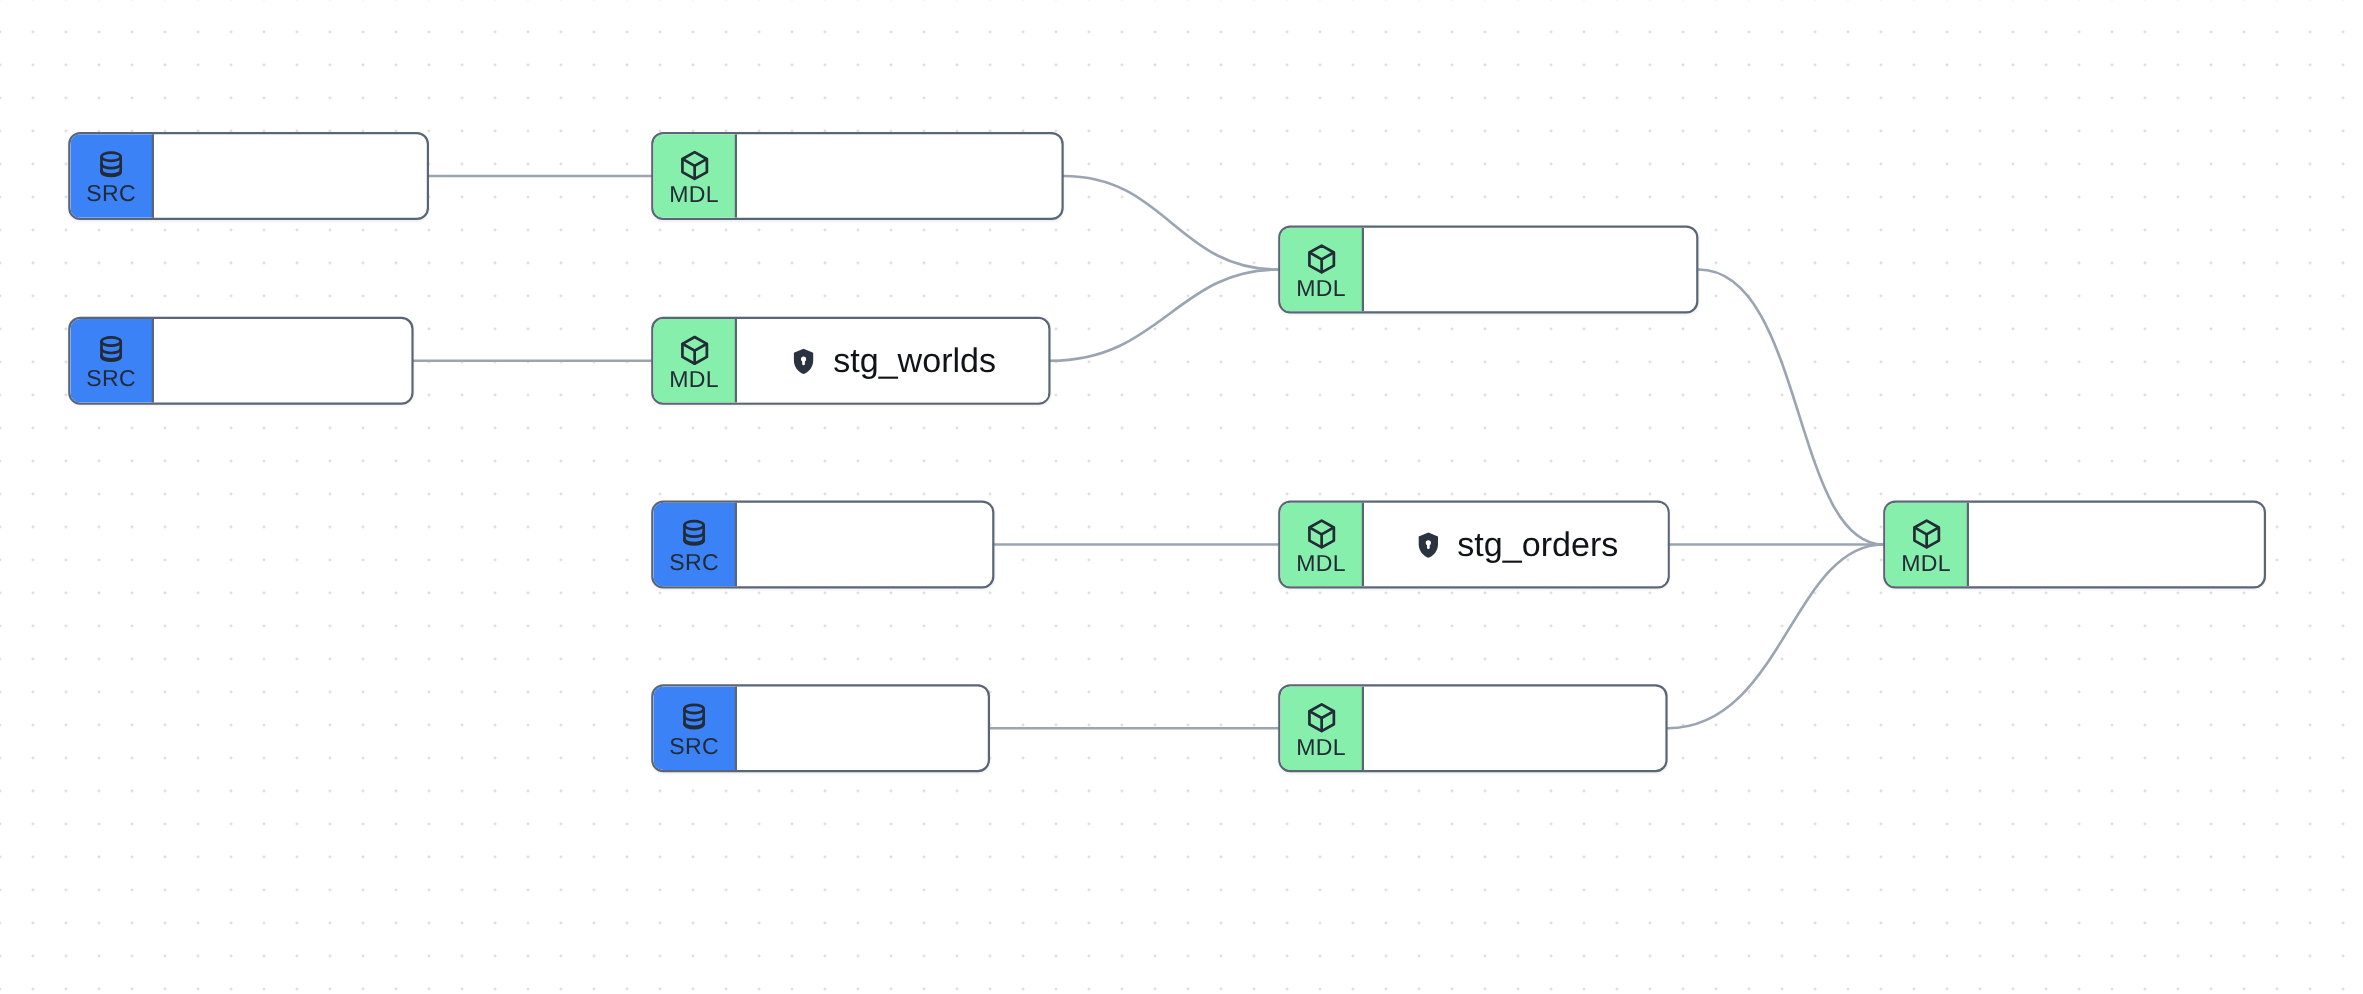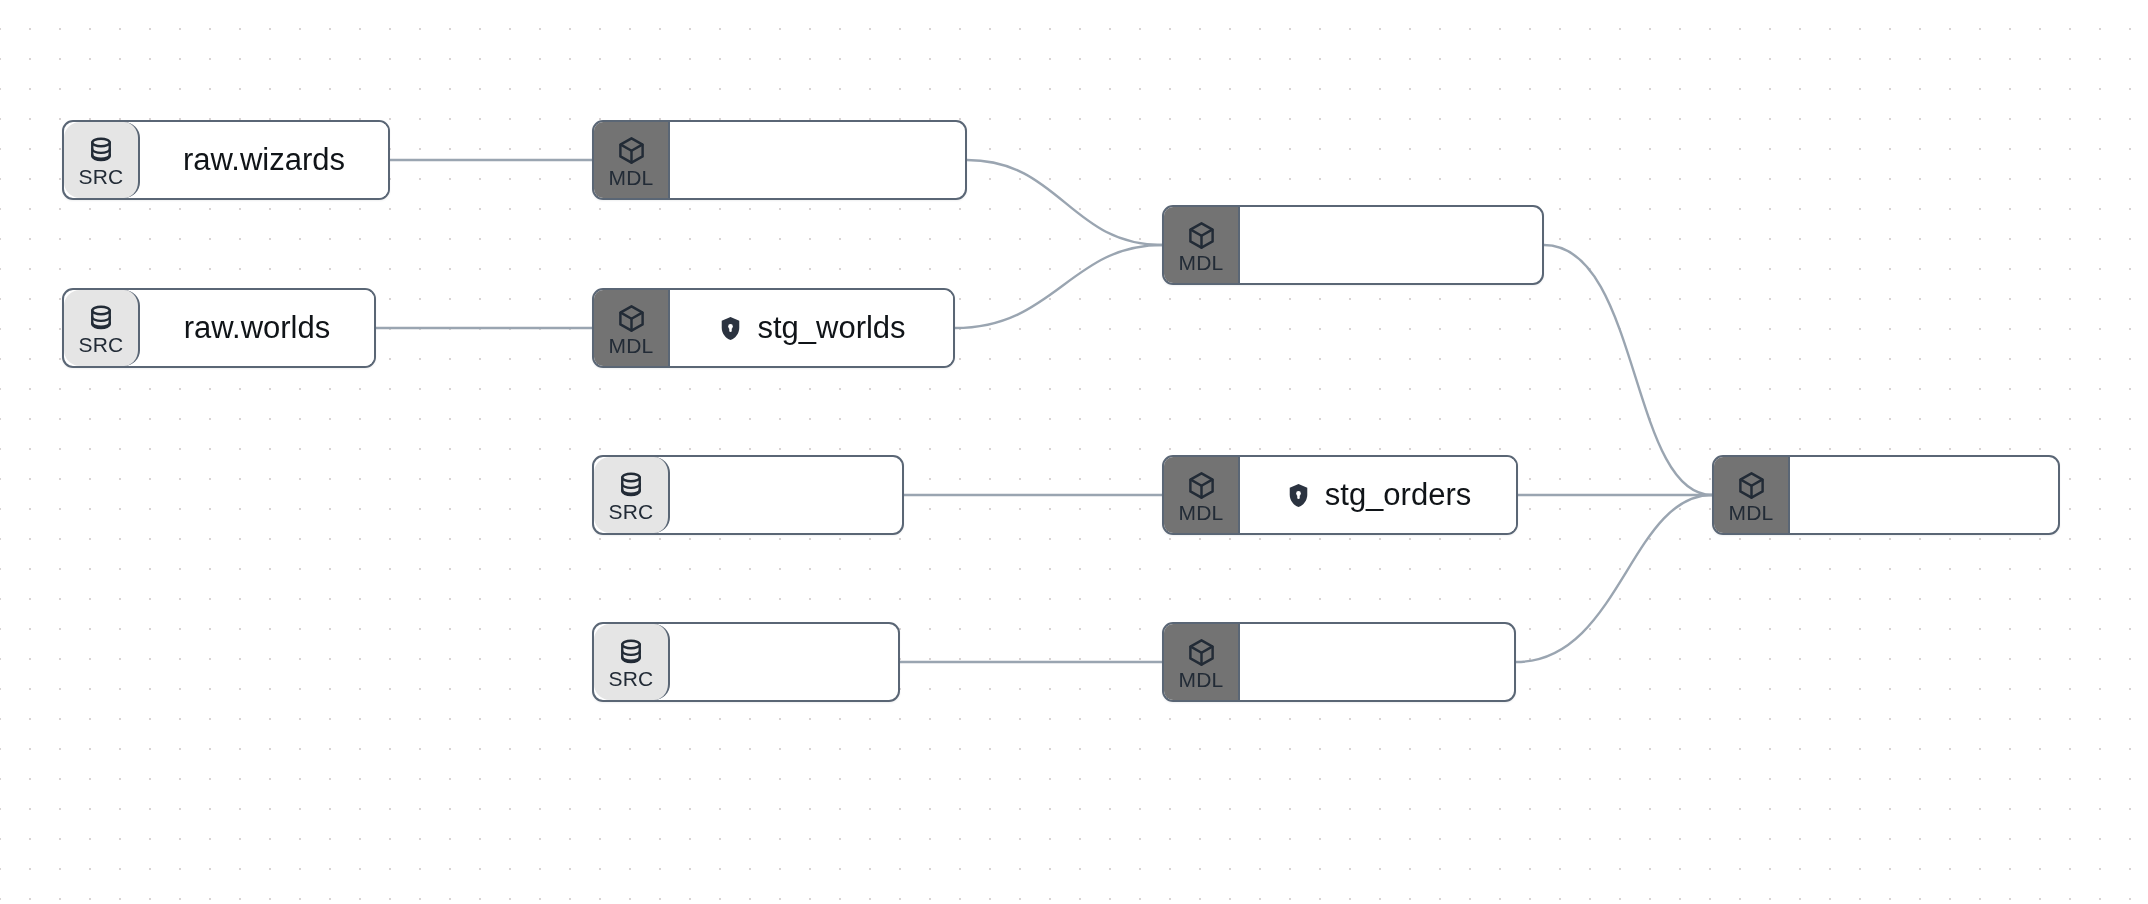--- a/index.html
+++ b/index.html
@@ -42,22 +42,22 @@
     width: 76px;
     flex: 0 0 76px;
     display: flex;
     flex-direction: column;
     align-items: center;
     justify-content: center;
     gap: 1px;
     border-right: 2.2px solid #5a6675;
     padding-top: 2px;
   }
-  .badge-src { background: #e5e5e5; border-radius: 16px; }
-  .badge-mdl { background: #737373; }
+  .badge-src { background: #3b82f6; }
+  .badge-mdl { background: #86efac; }
   .badge-icon {
     display: block;
     line-height: 0;
   }
   .badge-label {
     font-size: 21px;
     line-height: 21px;
     color: #222b36;
     font-family: "Liberation Sans", sans-serif;
     letter-spacing: 0.2px;
@@ -104,36 +104,30 @@
       <div class="node" style="left: 62px; top: 120px; width: 328px;">
         <div class="badge badge-src">
           <span class="badge-icon"><svg width="30" height="30" viewBox="0 0 24 24" fill="none" stroke="#222b36" stroke-width="1.9" stroke-linecap="round" stroke-linejoin="round">
               <ellipse cx="12" cy="6" rx="7" ry="3"></ellipse>
               <path d="M5 6v11c0 1.66 3.13 3 7 3s7-1.34 7-3V6"></path>
               <path d="M5 11.3c0 1.66 3.13 3 7 3s7-1.34 7-3"></path>
               <path d="M5 16c0 1.66 3.13 3 7 3s7-1.34 7-3"></path>
             </svg></span>
           <span class="badge-label">SRC</span>
         </div>
-        <div class="node-body">
-          <span class="node-label">raw.wizards</span>
-        </div>
       </div>
       <div class="node" style="left: 62px; top: 288px; width: 314px;">
         <div class="badge badge-src">
           <span class="badge-icon"><svg width="30" height="30" viewBox="0 0 24 24" fill="none" stroke="#222b36" stroke-width="1.9" stroke-linecap="round" stroke-linejoin="round">
               <ellipse cx="12" cy="6" rx="7" ry="3"></ellipse>
               <path d="M5 6v11c0 1.66 3.13 3 7 3s7-1.34 7-3V6"></path>
               <path d="M5 11.3c0 1.66 3.13 3 7 3s7-1.34 7-3"></path>
               <path d="M5 16c0 1.66 3.13 3 7 3s7-1.34 7-3"></path>
             </svg></span>
           <span class="badge-label">SRC</span>
-        </div>
-        <div class="node-body">
-          <span class="node-label">raw.worlds</span>
         </div>
       </div>
       <div class="node" style="left: 592px; top: 455px; width: 312px;">
         <div class="badge badge-src">
           <span class="badge-icon"><svg width="30" height="30" viewBox="0 0 24 24" fill="none" stroke="#222b36" stroke-width="1.9" stroke-linecap="round" stroke-linejoin="round">
               <ellipse cx="12" cy="6" rx="7" ry="3"></ellipse>
               <path d="M5 6v11c0 1.66 3.13 3 7 3s7-1.34 7-3V6"></path>
               <path d="M5 11.3c0 1.66 3.13 3 7 3s7-1.34 7-3"></path>
               <path d="M5 16c0 1.66 3.13 3 7 3s7-1.34 7-3"></path>
             </svg></span>

